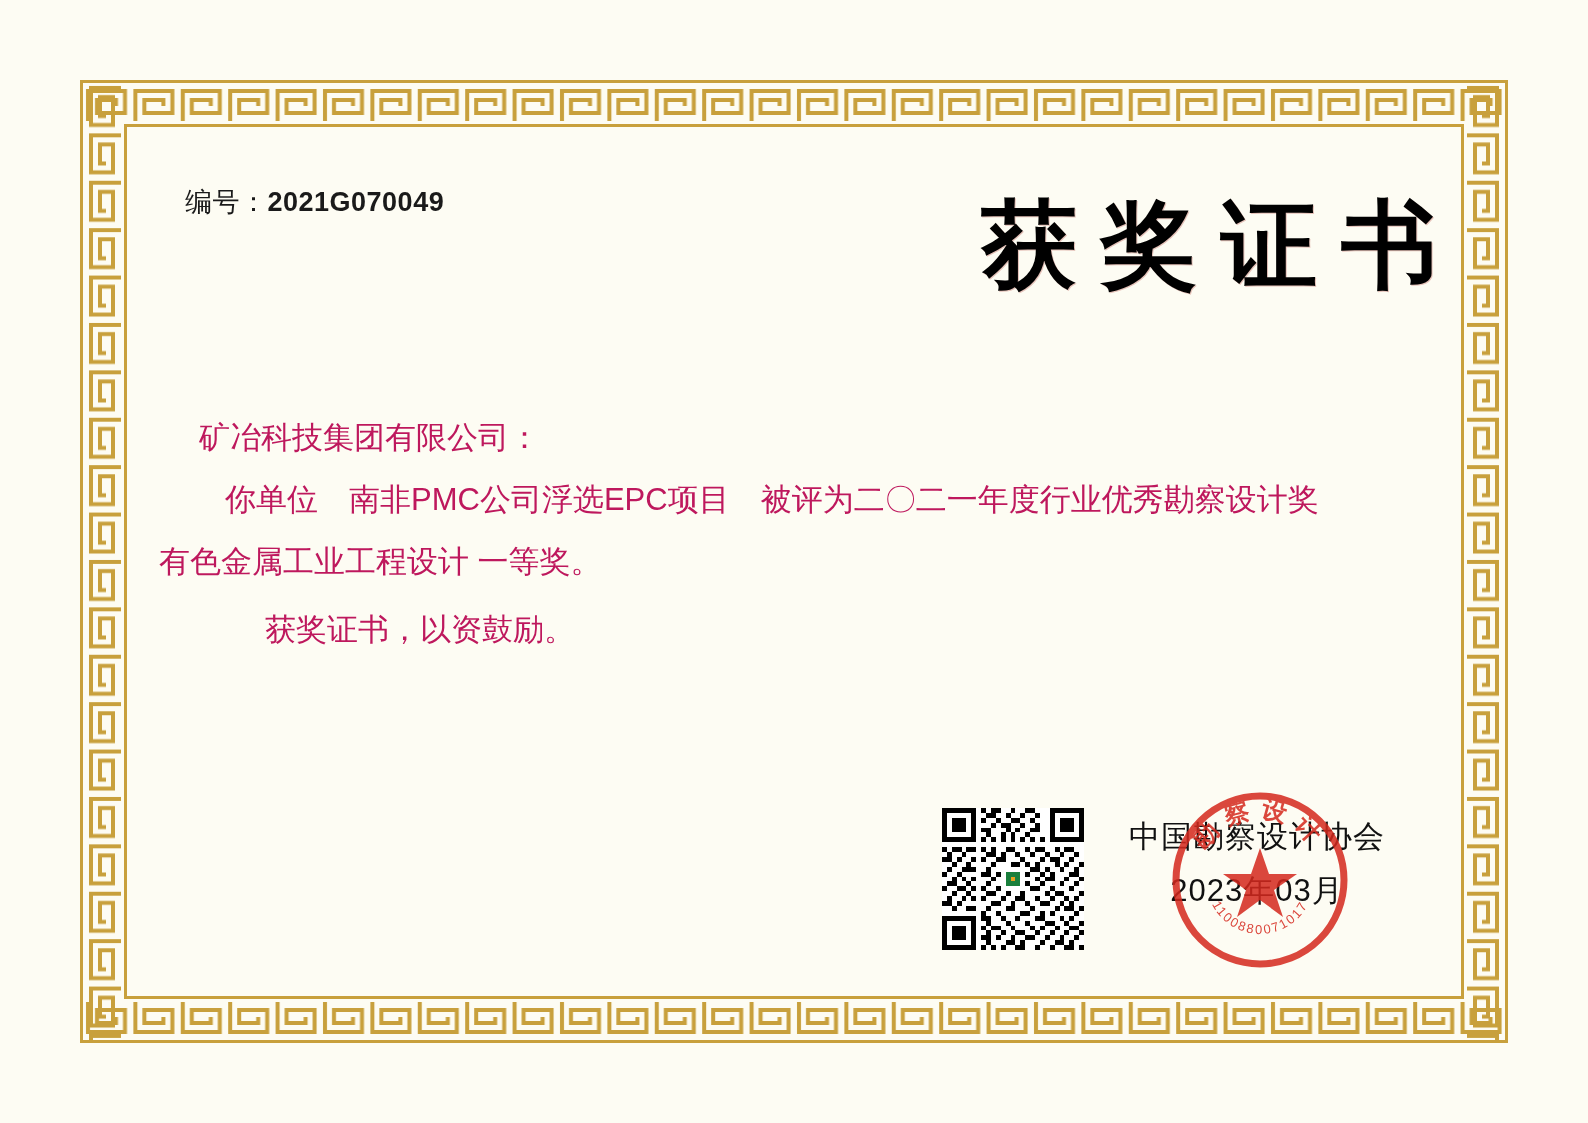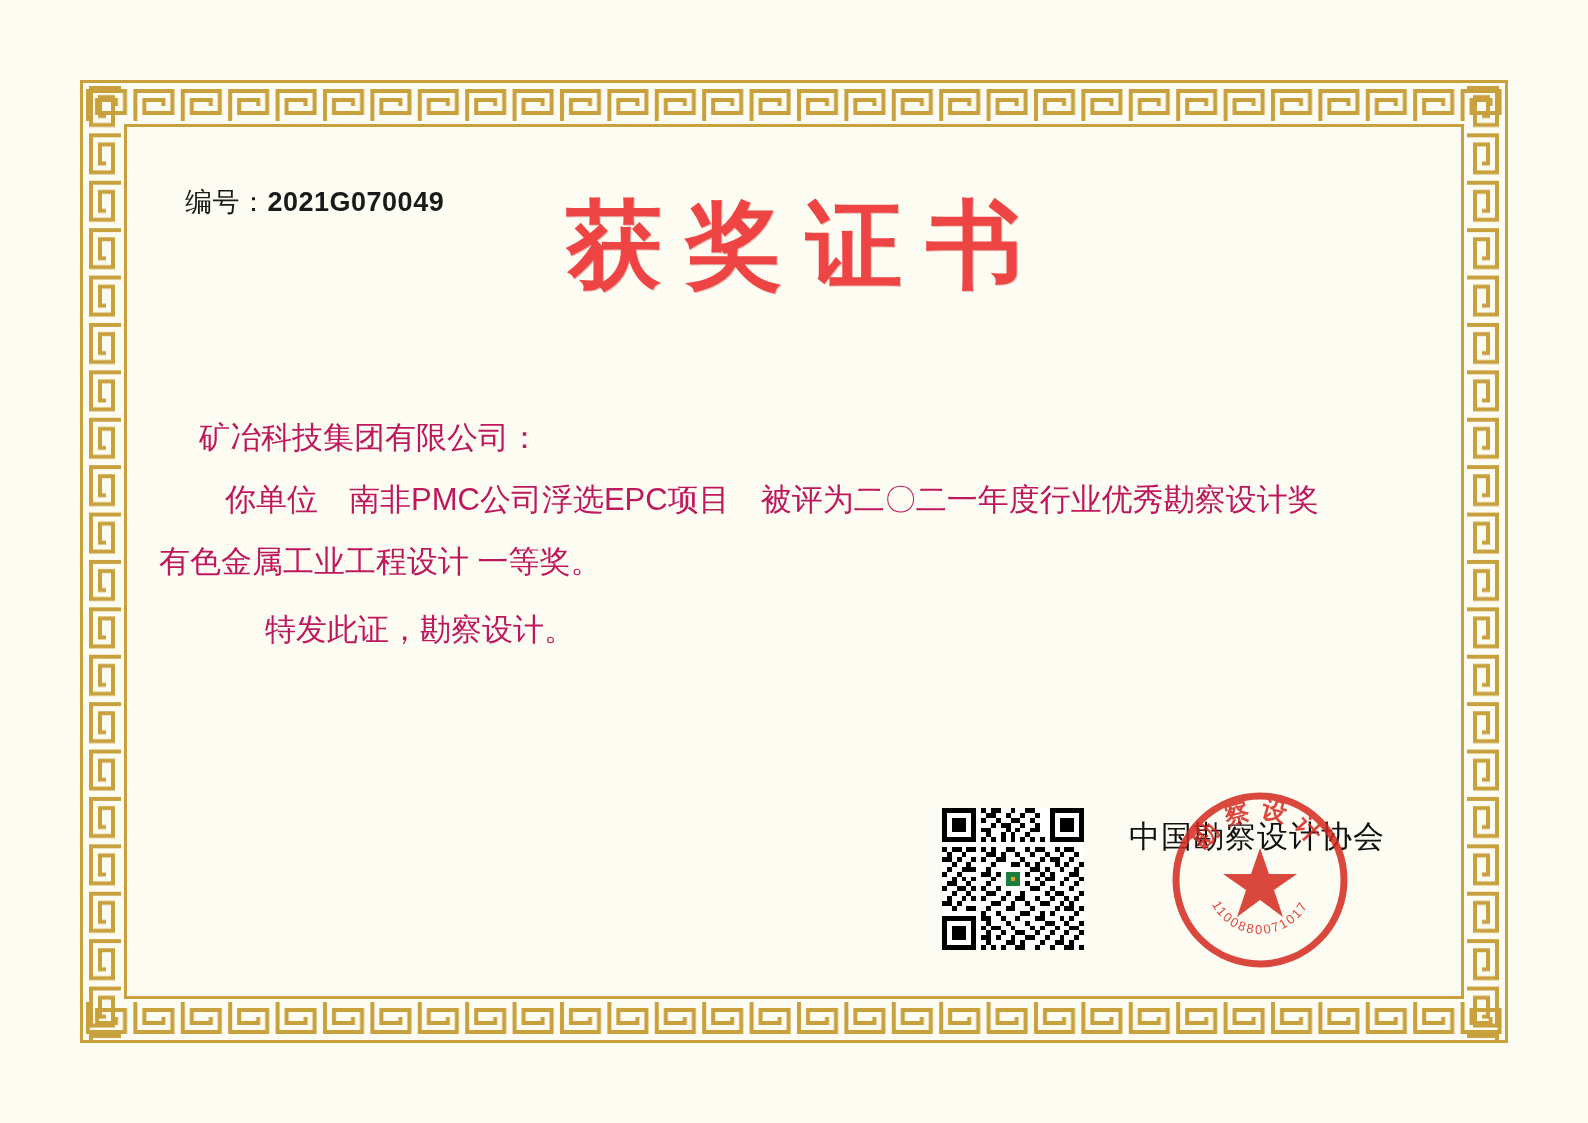--- a/index.html
+++ b/index.html
@@ -74,25 +74,25 @@
   }
   .serial .serial-num {
     font-weight: bold;
   }
 
   .title {
     position: absolute;
     left: 0;
     right: 0;
     top: 55px;
-    text-align: center;
+    text-align: right;
     font-family: "DejaVu Serif", "Liberation Serif", serif;
     font-size: 96px;
     font-weight: bold;
-    color: #ef4444;
+    color: #000000;
     letter-spacing: 24px;
     text-indent: 24px;
     text-shadow: 1px 1px 0 rgba(160,20,10,0.25);
   }
 
   .body-text {
     position: absolute;
     left: 0;
     top: 280px;
     width: 1334px;
@@ -222,21 +222,21 @@
 
     <div class="serial">
       <span>编号：</span><span class="serial-num">2021G070049</span>
     </div>
 
     <div class="title">获奖证书</div>
 
     <div class="body-text">
       <div class="line-recipient">矿冶科技集团有限公司：</div>
       <div class="line-award">你单位　南非PMC公司浮选EPC项目　被评为二〇二一年度行业优秀勘察设计奖 有色金属工业工程设计 一等奖。</div>
-      <div class="line-grant">特发此证，勘察设计。</div>
+      <div class="line-grant">获奖证书，以资鼓励。</div>
     </div>
 
     <div class="footer">
 
       <div class="qrcode">
         <svg width="142" height="142" viewBox="0 0 29 29" xmlns="http://www.w3.org/2000/svg" shape-rendering="crispEdges">
           <rect width="29" height="29" fill="#ffffff"></rect>
           <g fill="#000000">
 
             <rect x="0" y="0" width="7" height="1"></rect>
@@ -462,20 +462,21 @@
           </g>
 
           <rect x="12" y="12" width="5" height="5" fill="#ffffff"></rect>
           <rect x="13" y="13" width="3" height="3" fill="#1a7f3c"></rect>
           <rect x="14" y="14" width="1" height="1" fill="#e8a020"></rect>
         </svg>
       </div>
 
       <div class="issuer">
         <div class="issuer-name">中国勘察设计协会</div>
+        <div class="issuer-date date-spaced">2023年03月</div>
       </div>
 
       <div class="seal">
         <svg width="180" height="180" viewBox="0 0 180 180" xmlns="http://www.w3.org/2000/svg">
           <defs>
             <path id="sealTopArc" d="M 28 90 A 62 62 0 0 1 152 90" fill="none"></path>
             <path id="sealBotArc" d="M 36 90 A 54 54 0 0 0 144 90" fill="none"></path>
           </defs>
           <circle cx="90" cy="90" r="84" fill="none" stroke="#d5281d" stroke-width="7"></circle>
 

